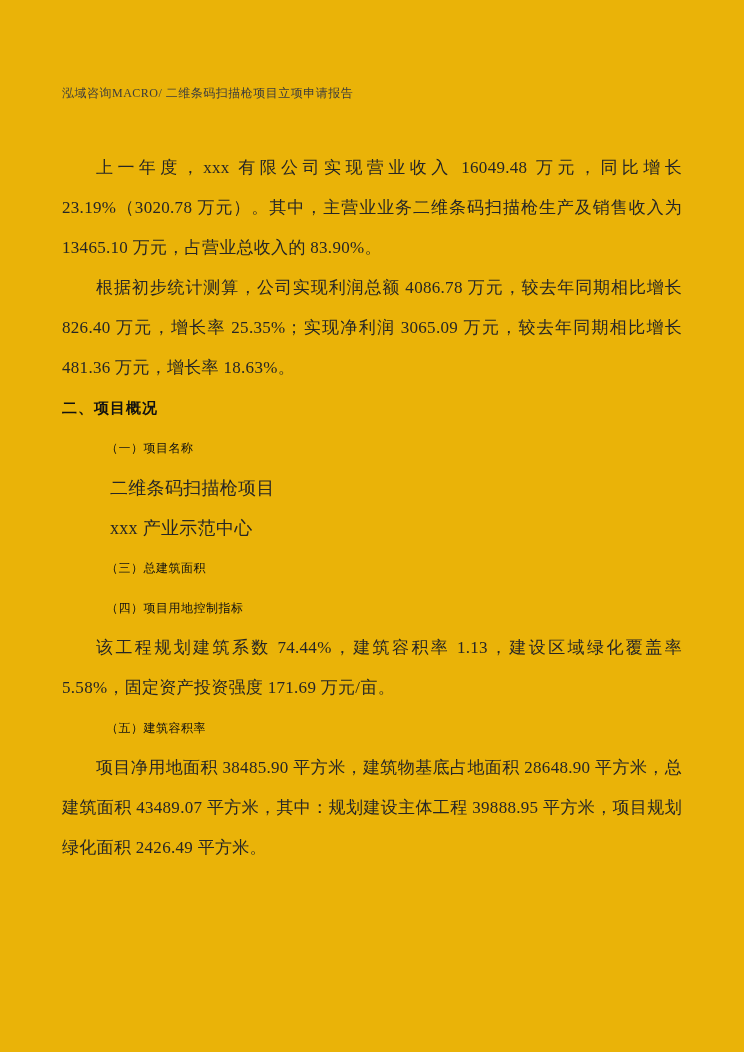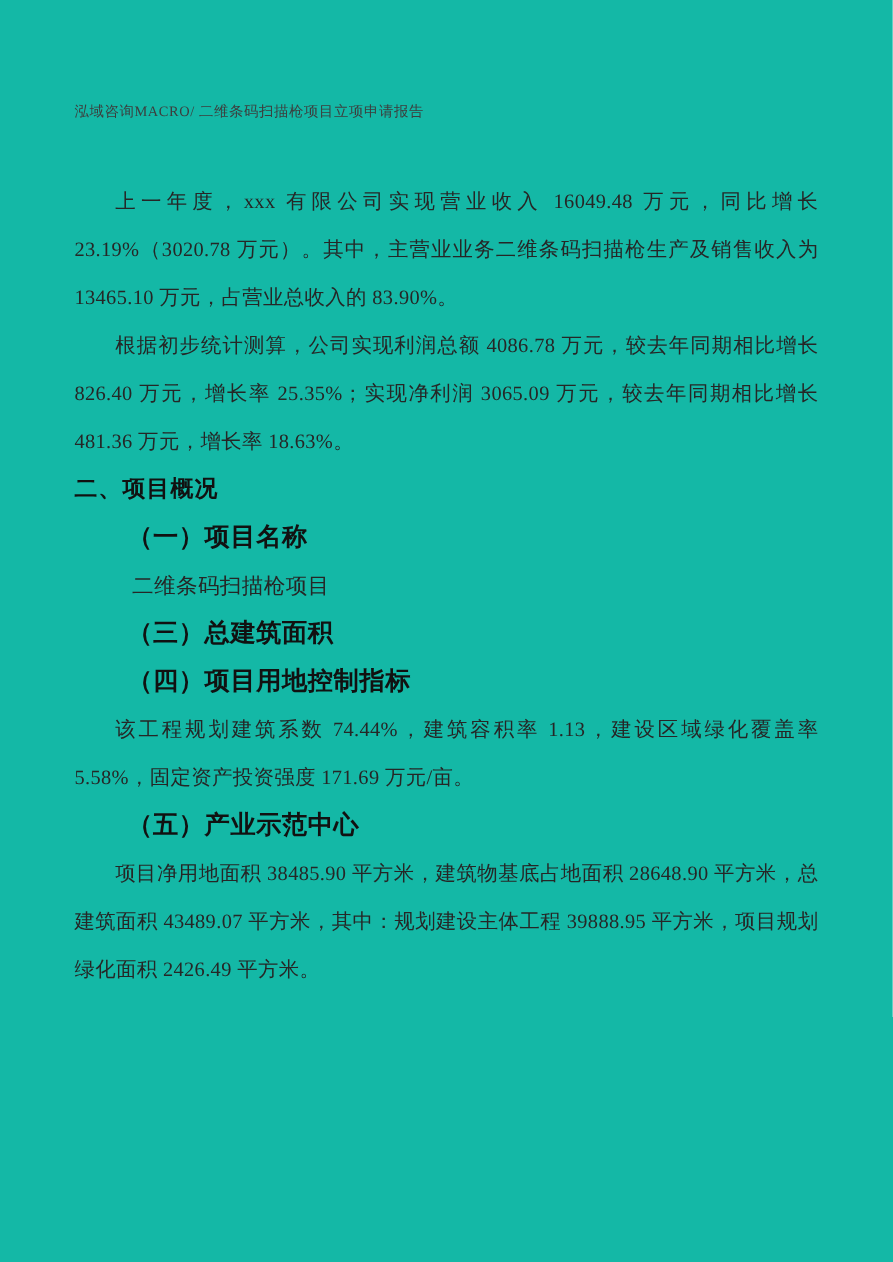--- a/index.html
+++ b/index.html
@@ -4,21 +4,21 @@
 <style>
   html, body {
     margin: 0;
     padding: 0;
     background: #ffffff;
   }
   .page {
     position: relative;
     width: 744px;
     height: 1052px;
-    background: #14b8a6;
+    background: #eab308;
     overflow: hidden;
   }
   .page-header {
     position: absolute;
     top: 86px;
     left: 62px;
     right: 62px;
     font-family: "Liberation Serif", "DejaVu Serif", serif;
     font-size: 12px;
     line-height: 14px;
@@ -39,32 +39,32 @@
   .paragraph {
     font-family: Liberation Serif, serif;
     font-size: 17px;
     line-height: 40px;
     color: #262626;
     text-align: justify;
     text-indent: 2em;
     letter-spacing: 0.3px;
   }
   .heading1 {
-    font-family: Liberation Mono, monospace;
-    font-size: 19px;
+    font-family: Liberation Serif, serif;
+    font-size: 15px;
     line-height: 40px;
     font-weight: bold;
     color: #111111;
     letter-spacing: 1px;
   }
   .heading2 {
     font-family: "Liberation Sans", "DejaVu Sans", sans-serif;
-    font-size: 21px;
+    font-size: 12px;
     line-height: 40px;
-    font-weight: bold;
+    font-weight: normal;
     color: #111111;
     padding-left: 44px;
     letter-spacing: 0.5px;
   }
   .item {
     font-family: "Liberation Serif", "DejaVu Serif", serif;
     font-size: 18px;
     line-height: 40px;
     color: #262626;
     padding-left: 48px;
@@ -84,26 +84,27 @@
 
     <p class="block paragraph">根据初步统计测算，公司实现利润总额 4086.78 万元，较去年同期相比增长 826.40 万元，增长率 25.35%；实现净利润 3065.09 万元，较去年同期相比增长 481.36 万元，增长率 18.63%。</p>
 
     <h2 class="block heading1">二、项目概况</h2>
 
     <h3 class="block heading2">（一）项目名称</h3>
 
     <p class="block item">二维条码扫描枪项目</p>
 
 
+    <p class="block item">xxx 产业示范中心</p>
 
     <h3 class="block heading2">（三）总建筑面积</h3>
 
 
     <h3 class="block heading2">（四）项目用地控制指标</h3>
 
     <p class="block paragraph">该工程规划建筑系数 74.44%，建筑容积率 1.13，建设区域绿化覆盖率 5.58%，固定资产投资强度 171.69 万元/亩。</p>
 
-    <h3 class="block heading2">（五）产业示范中心</h3>
+    <h3 class="block heading2">（五）建筑容积率</h3>
 
     <p class="block paragraph">项目净用地面积 38485.90 平方米，建筑物基底占地面积 28648.90 平方米，总建筑面积 43489.07 平方米，其中：规划建设主体工程 39888.95 平方米，项目规划绿化面积 2426.49 平方米。</p>
 
   </div>
 </div>
 
 </body></html>

